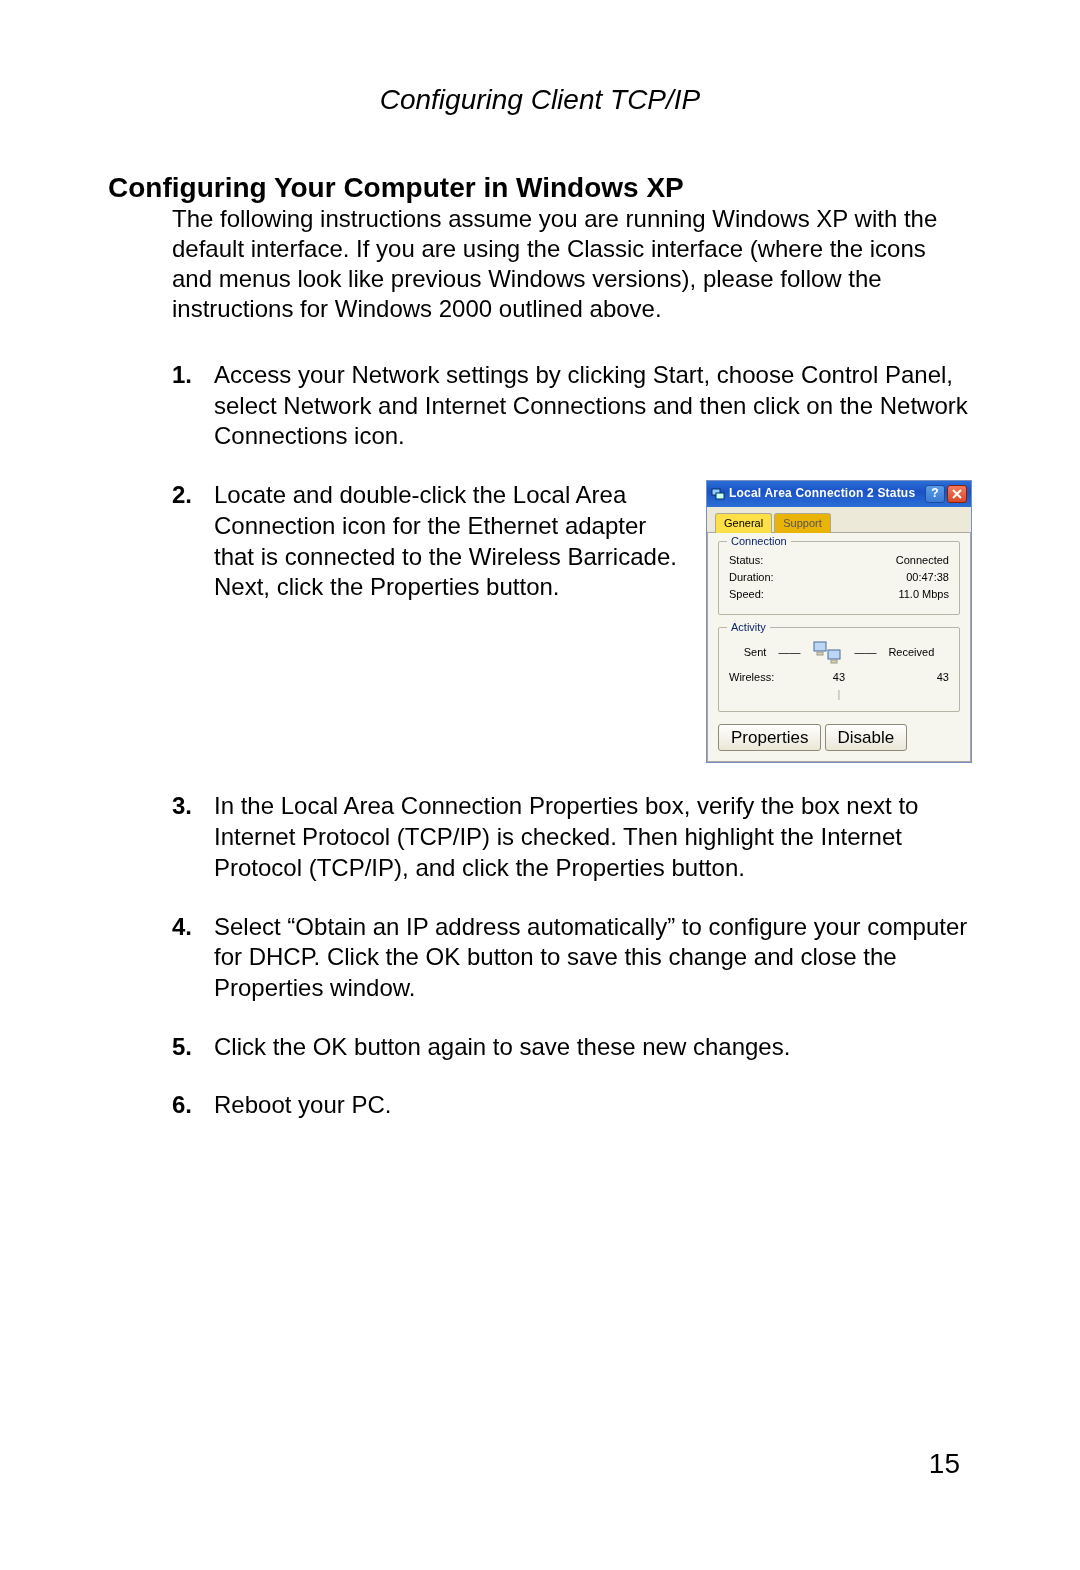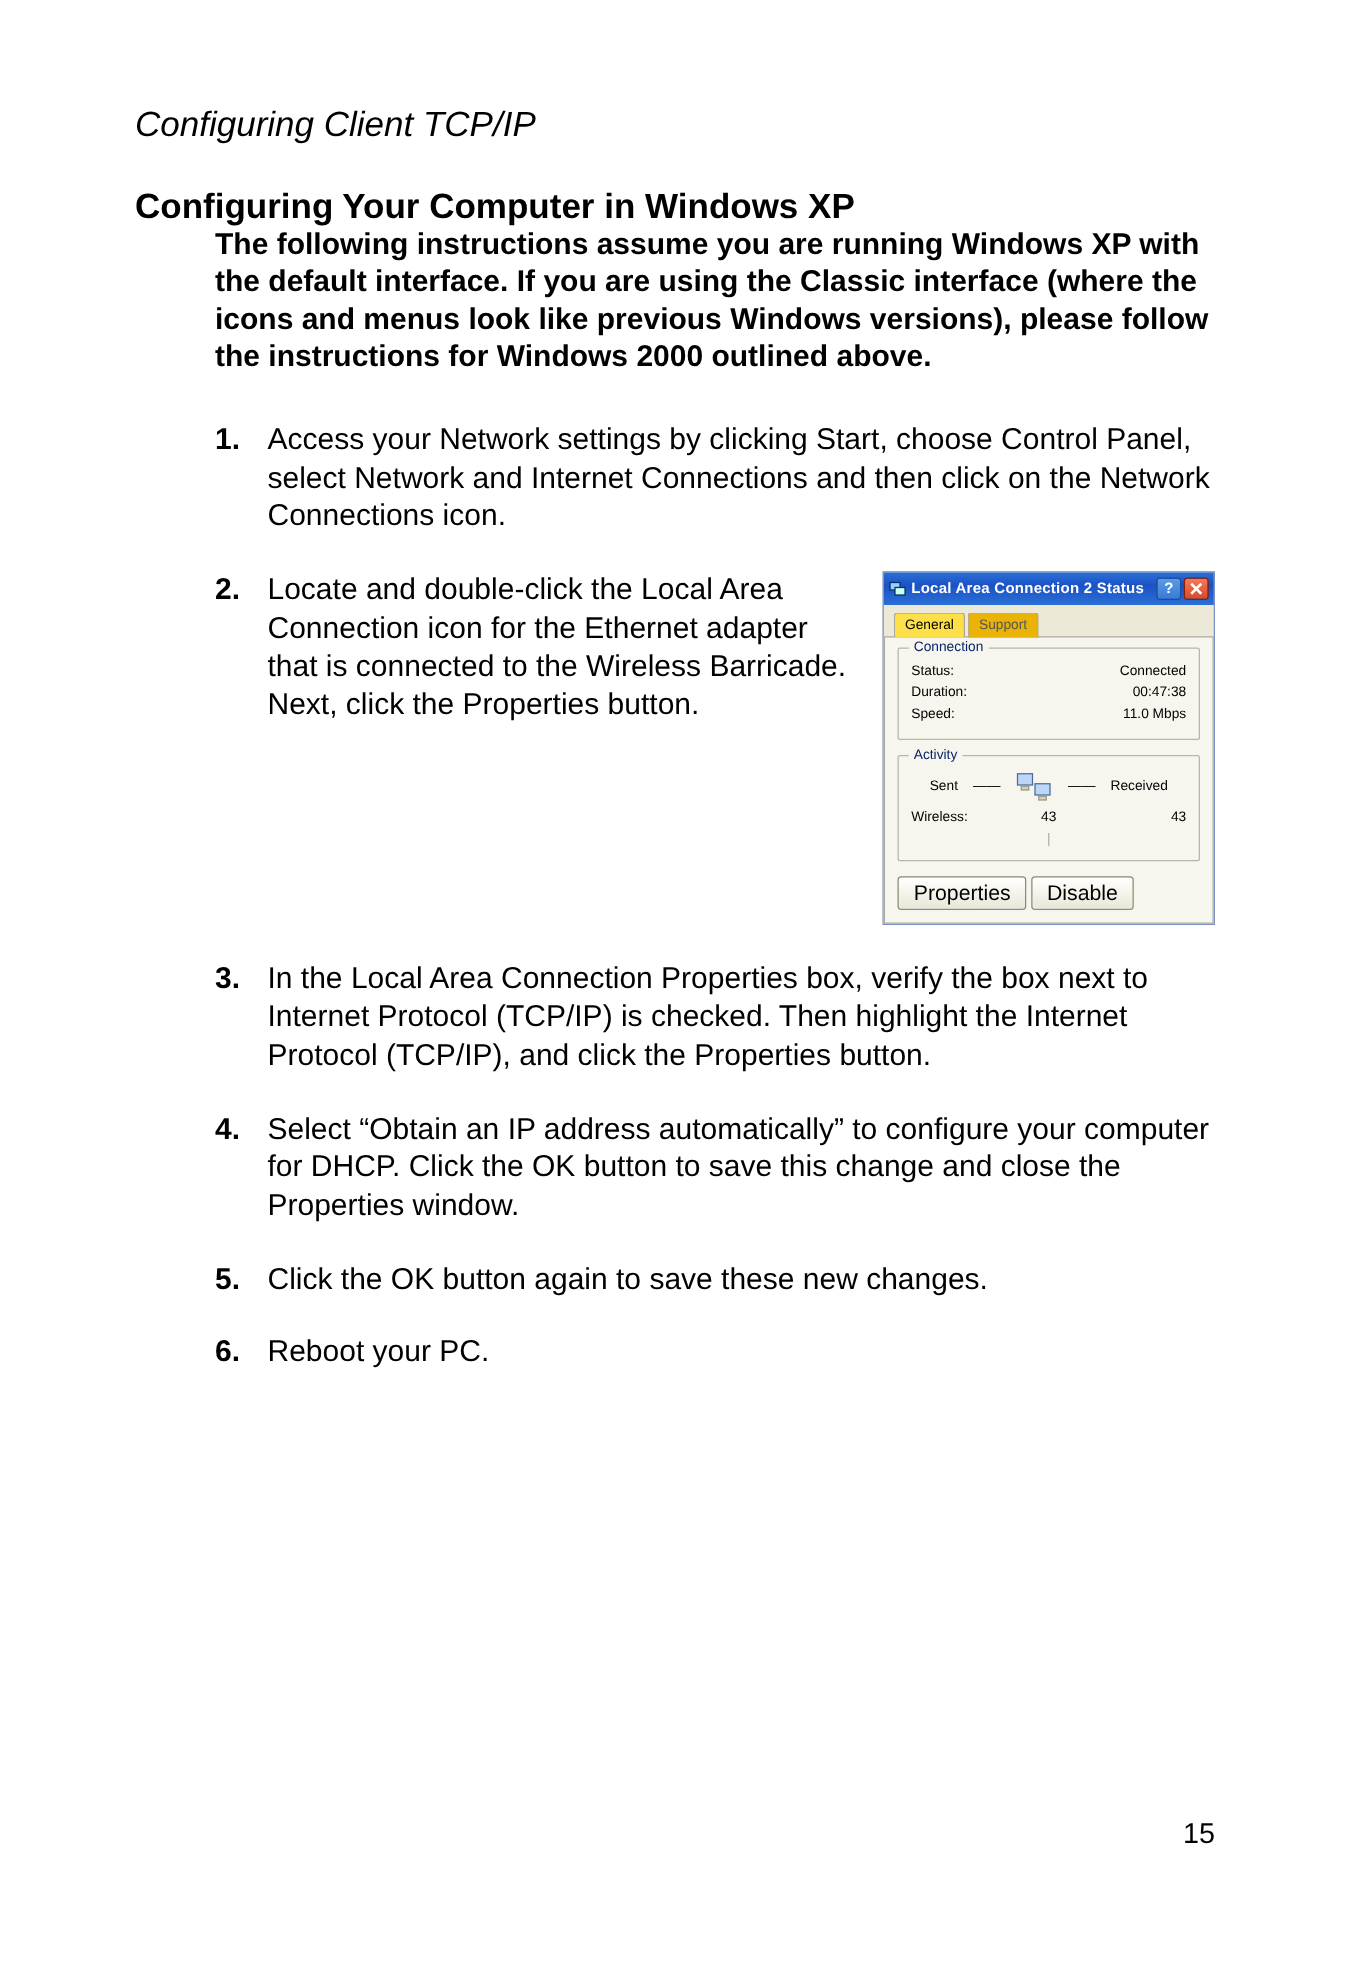--- a/index.html
+++ b/index.html
@@ -1,27 +1,27 @@
 <!DOCTYPE html>
 <html><head>
 <meta charset="utf-8">
 <style>
   * { box-sizing: border-box; margin: 0; padding: 0; }
   html, body { width: 1080px; height: 1570px; background: #fff; font-family: Arial, Helvetica, sans-serif; color: #000; }
   .page { padding: 84px 108px 0 108px; position: relative; height: 100%; }
-  .running-head { font-style: italic; font-size: 28px; text-align: left; margin-bottom: 33px; }
+  .running-head { font-style: italic; font-size: 28px; text-align: center; margin-bottom: 56px; }
   .heading { font-weight: bold; font-size: 28px; margin-bottom: 0; }
-  .intro { font-size: 24px; line-height: 1.25; margin-left: 64px; margin-bottom: 36px; font-weight: bold; }
+  .intro { font-size: 24px; line-height: 1.25; margin-left: 64px; margin-bottom: 36px; }
   ol.steps { list-style: none; margin-left: 64px; }
   ol.steps > li { display: flex; gap: 14px; margin-bottom: 28px; font-size: 24px; line-height: 1.28; }
   ol.steps > li .num { font-weight: bold; min-width: 28px; }
   ol.steps > li .body { flex: 1; }
   .step2-wrap { display: flex; gap: 14px; align-items: flex-start; }
   .step2-text { flex: 1; }
-  .pagenum { position: absolute; right: 108px; bottom: 90px; font-size: 23px; }
+  .pagenum { position: absolute; right: 120px; bottom: 90px; font-size: 28px; }
 
   
   .xp-window { width: 266px; border: 1px solid #7a8fc4; background: #ece9d8; font-family: Tahoma, Arial, sans-serif; font-size: 11px; color: #000; flex-shrink: 0; }
   .xp-titlebar { height: 26px; background: linear-gradient(to bottom, #2a6fd6 0%, #1b52c7 40%, #2a6fd6 100%); display: flex; align-items: center; padding: 0 4px 0 4px; color: #fff; font-weight: bold; }
   .xp-titlebar .ticon { width: 14px; height: 14px; margin-right: 4px; display: inline-flex; align-items: center; justify-content: center; }
   .xp-title-text { flex: 1; font-size: 12px; letter-spacing: 0.2px; white-space: nowrap; overflow: hidden; }
   .xp-title-btn { width: 20px; height: 18px; margin-left: 2px; border-radius: 3px; display: inline-flex; align-items: center; justify-content: center; font-weight: bold; font-size: 12px; }
   .xp-help-btn { background: linear-gradient(to bottom,#5a9be6,#3a7ad6); border:1px solid #1e4c9a; }
   .xp-close-btn { background: linear-gradient(to bottom,#f67a5a,#d64a2a); border:1px solid #8a1e00; }
   .xp-tabs { padding: 6px 0 0 8px; }

